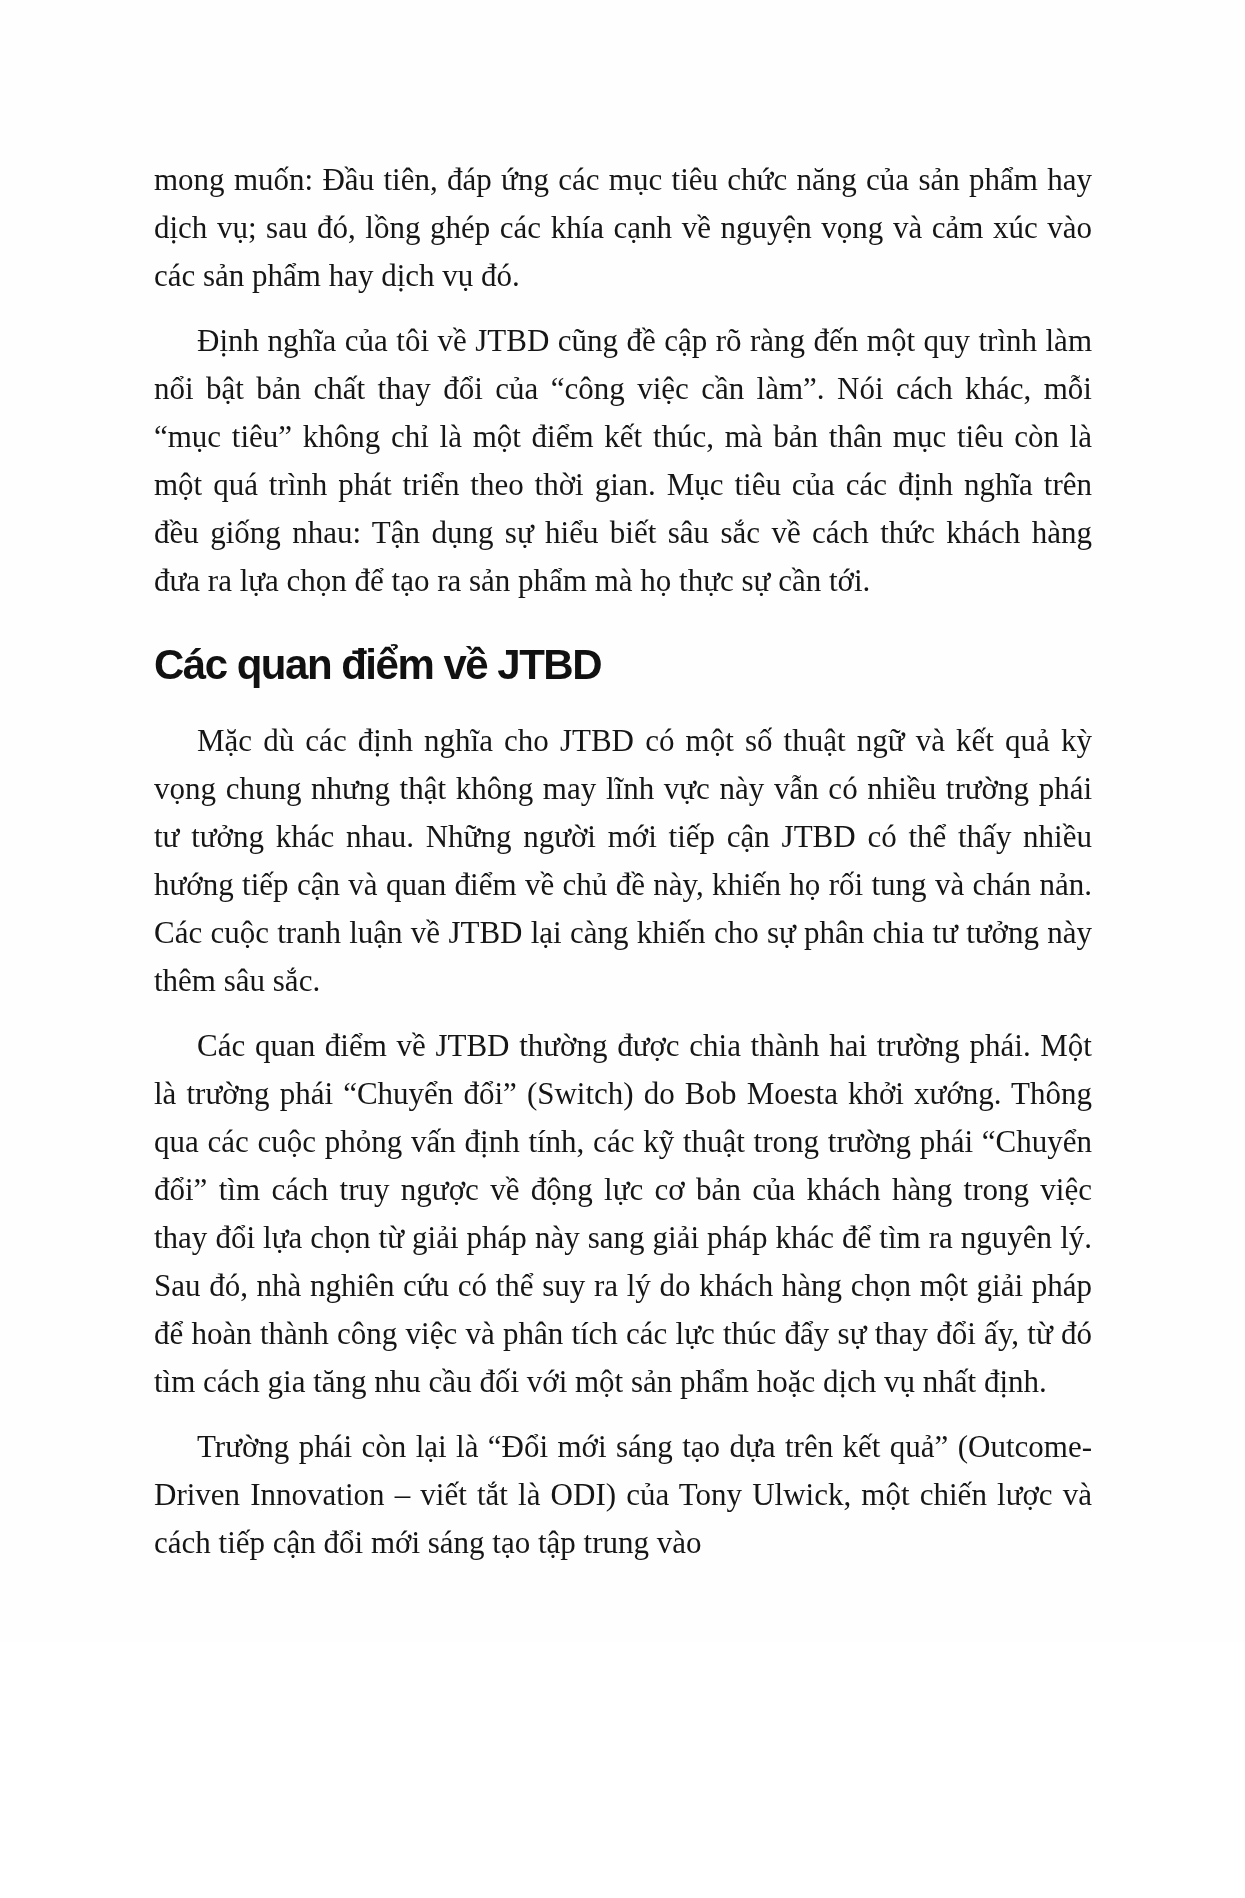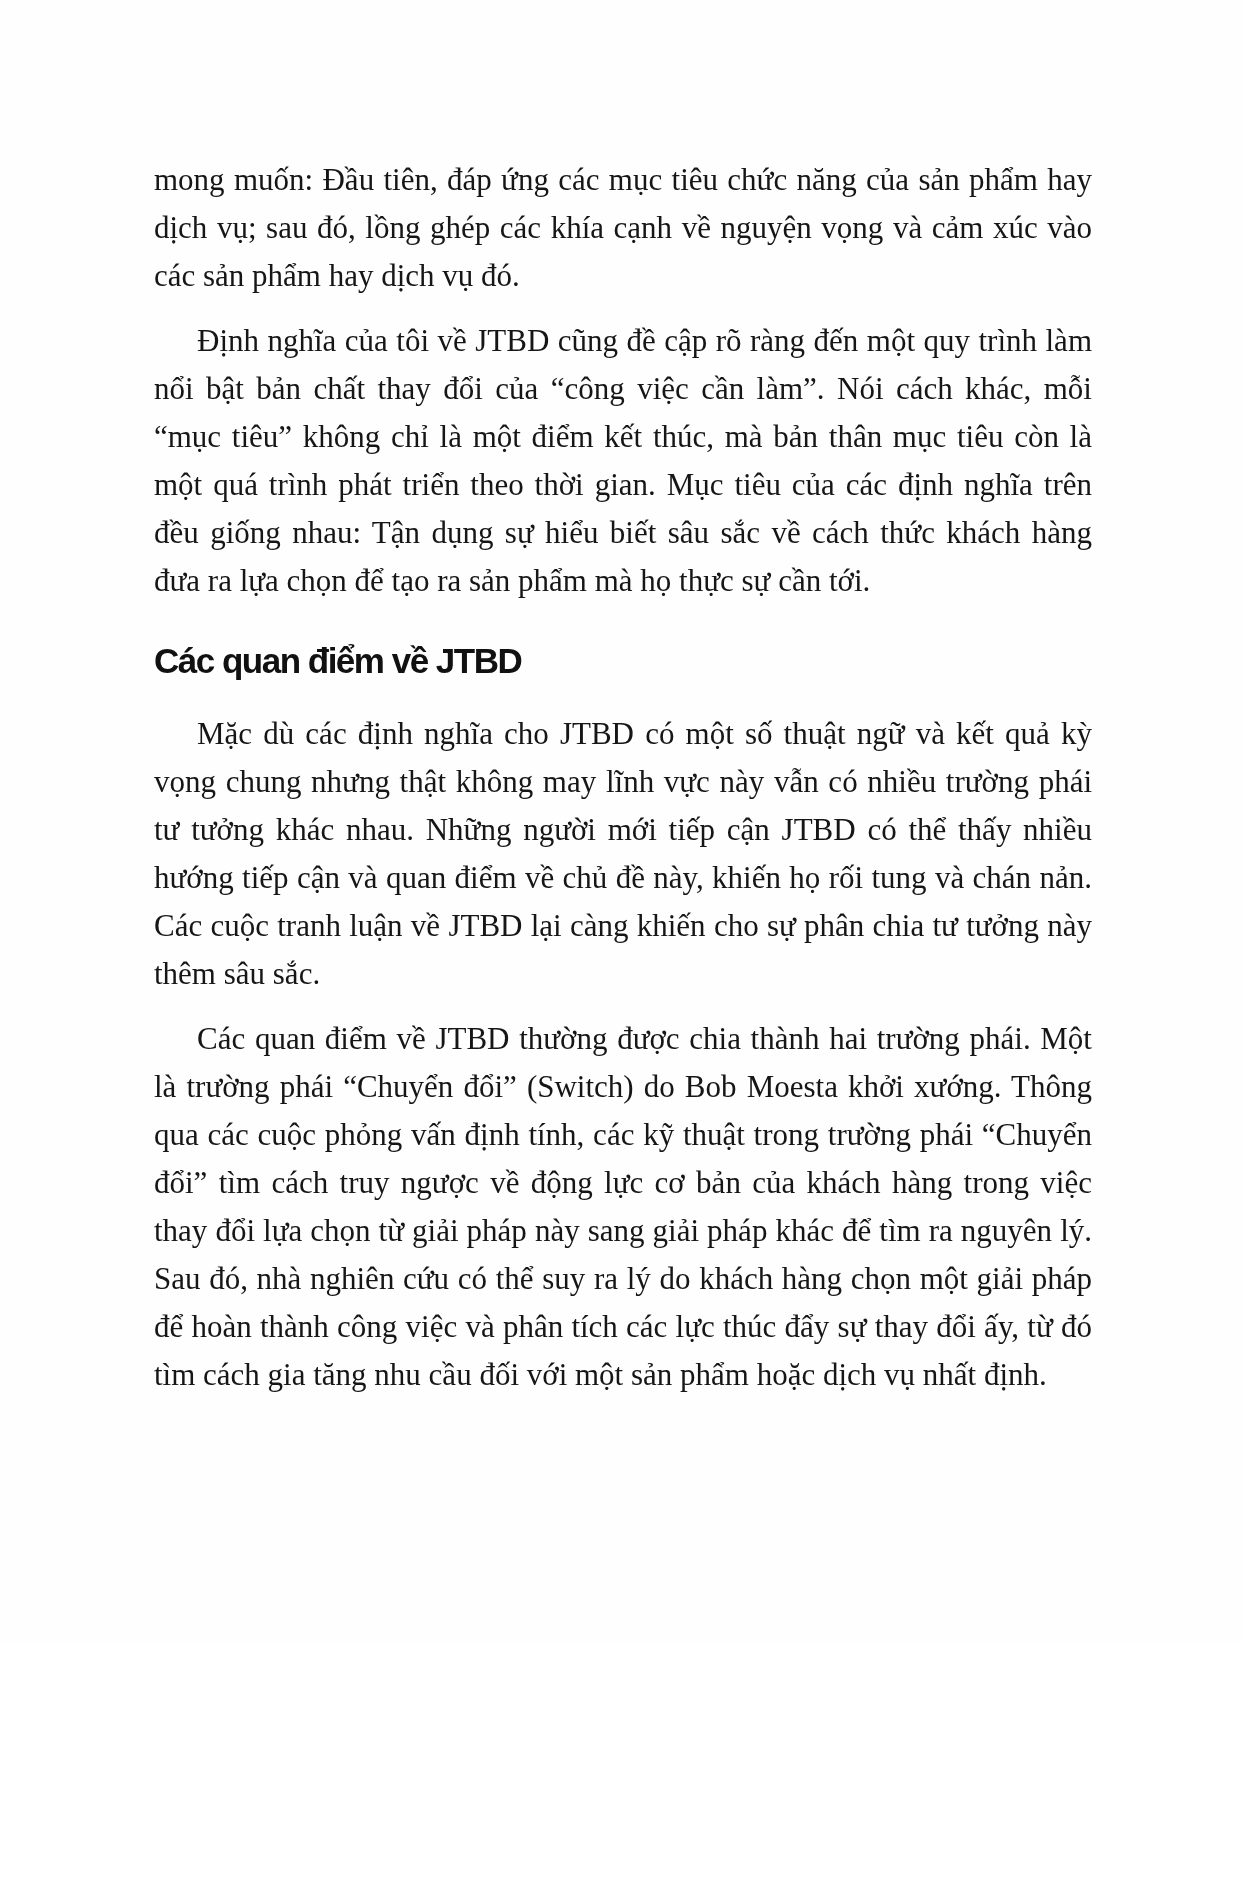--- a/index.html
+++ b/index.html
@@ -29,21 +29,21 @@
   .para {
     margin: 0 0 17px 0;
     text-indent: 0;
   }
   .para.indent {
     text-indent: 43px;
   }
   .heading {
     font-family: "Liberation Sans", "DejaVu Sans", sans-serif;
     font-weight: 700;
-    font-size: 35px;
+    font-size: 42px;
     line-height: 1.1;
     letter-spacing: -1.5px;
     text-align: left;
     text-indent: 0;
     margin: 37px 0 29px 0;
     color: #111111;
   }
   .page-footer {
     position: absolute;
     left: 154px;
@@ -74,20 +74,21 @@
 </head>
 <body>
 
 <div class="page">
   <main class="body-text">
     <p class="para">mong muốn: Đầu tiên, đáp ứng các mục tiêu chức năng của sản phẩm hay dịch vụ; sau đó, lồng ghép các khía cạnh về nguyện vọng và cảm xúc vào các sản phẩm hay dịch vụ đó.</p>
     <p class="para indent">Định nghĩa của tôi về JTBD cũng đề cập rõ ràng đến một quy trình làm nổi bật bản chất thay đổi của “công việc cần làm”. Nói cách khác, mỗi “mục tiêu” không chỉ là một điểm kết thúc, mà bản thân mục tiêu còn là một quá trình phát triển theo thời gian. Mục tiêu của các định nghĩa trên đều giống nhau: Tận dụng sự hiểu biết sâu sắc về cách thức khách hàng đưa ra lựa chọn để tạo ra sản phẩm mà họ thực sự cần tới.</p>
     <h2 class="heading">Các quan điểm về JTBD</h2>
     <p class="para indent">Mặc dù các định nghĩa cho JTBD có một số thuật ngữ và kết quả kỳ vọng chung nhưng thật không may lĩnh vực này vẫn có nhiều trường phái tư tưởng khác nhau. Những người mới tiếp cận JTBD có thể thấy nhiều hướng tiếp cận và quan điểm về chủ đề này, khiến họ rối tung và chán nản. Các cuộc tranh luận về JTBD lại càng khiến cho sự phân chia tư tưởng này thêm sâu sắc.</p>
     <p class="para indent">Các quan điểm về JTBD thường được chia thành hai trường phái. Một là trường phái “Chuyển đổi” (Switch) do Bob Moesta khởi xướng. Thông qua các cuộc phỏng vấn định tính, các kỹ thuật trong trường phái “Chuyển đổi” tìm cách truy ngược về động lực cơ bản của khách hàng trong việc thay đổi lựa chọn từ giải pháp này sang giải pháp khác để tìm ra nguyên lý. Sau đó, nhà nghiên cứu có thể suy ra lý do khách hàng chọn một giải pháp để hoàn thành công việc và phân tích các lực thúc đẩy sự thay đổi ấy, từ đó tìm cách gia tăng nhu cầu đối với một sản phẩm hoặc dịch vụ nhất định.</p>
+    <p class="para indent">Trường phái còn lại là “Đổi mới sáng tạo dựa trên kết quả” (Outcome-Driven Innovation – viết tắt là ODI) của Tony Ulwick, một chiến lược và cách tiếp cận đổi mới sáng tạo tập trung vào</p>
   </main>
 
   <footer class="page-footer">
     <span class="page-num">28</span>
     <span class="sep">•</span>
     <span class="book-title">KHÁCH HÀNG THẬT SỰ CẦN GÌ?</span>
   </footer>
 </div>
 
 </body></html>

